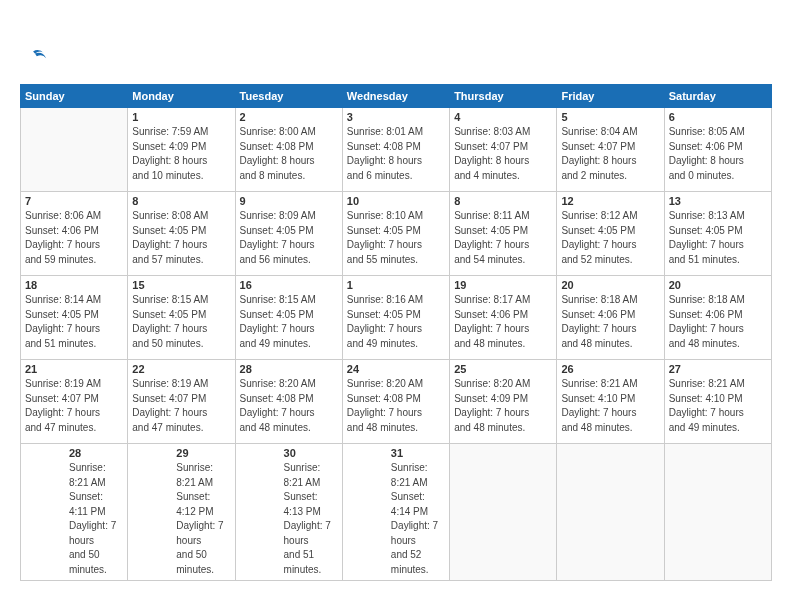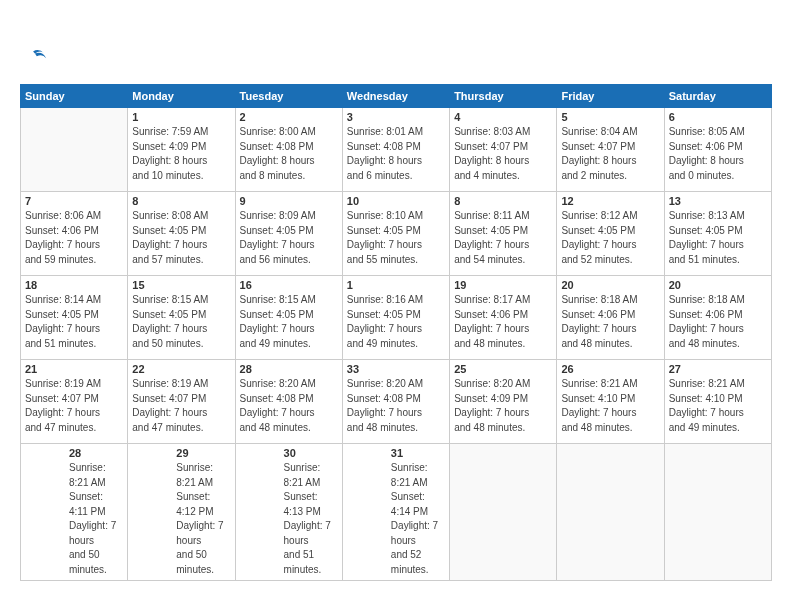--- a/index.html
+++ b/index.html
@@ -222,21 +222,21 @@
           </td>
           <td>
             <span class="day-num">22</span>
             <div class="day-info">Sunrise: 8:19 AM<br>Sunset: 4:07 PM<br>Daylight: 7 hours<br>and 47 minutes.</div>
           </td>
           <td>
             <span class="day-num">28</span>
             <div class="day-info">Sunrise: 8:20 AM<br>Sunset: 4:08 PM<br>Daylight: 7 hours<br>and 48 minutes.</div>
           </td>
           <td>
-            <span class="day-num">33</span>
+            <span class="day-num">24</span>
             <div class="day-info">Sunrise: 8:20 AM<br>Sunset: 4:08 PM<br>Daylight: 7 hours<br>and 48 minutes.</div>
           </td>
           <td>
             <span class="day-num">25</span>
             <div class="day-info">Sunrise: 8:20 AM<br>Sunset: 4:09 PM<br>Daylight: 7 hours<br>and 48 minutes.</div>
           </td>
           <td>
             <span class="day-num">26</span>
             <div class="day-info">Sunrise: 8:21 AM<br>Sunset: 4:10 PM<br>Daylight: 7 hours<br>and 48 minutes.</div>
           </td>

